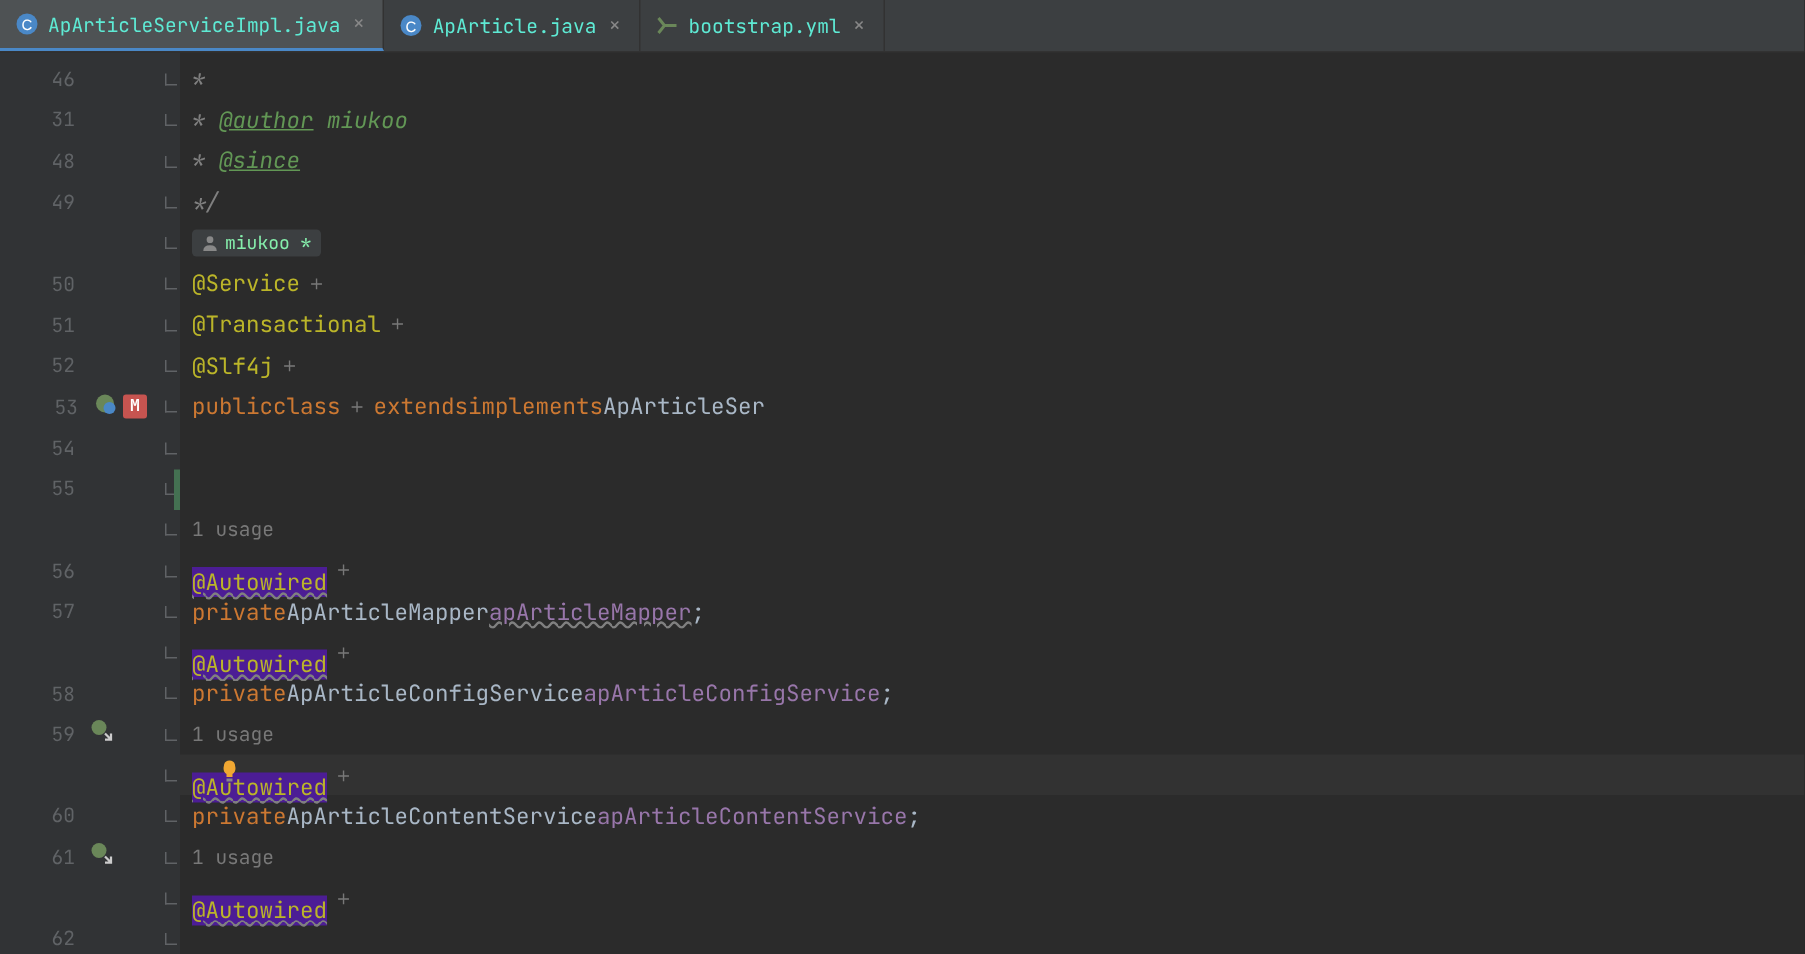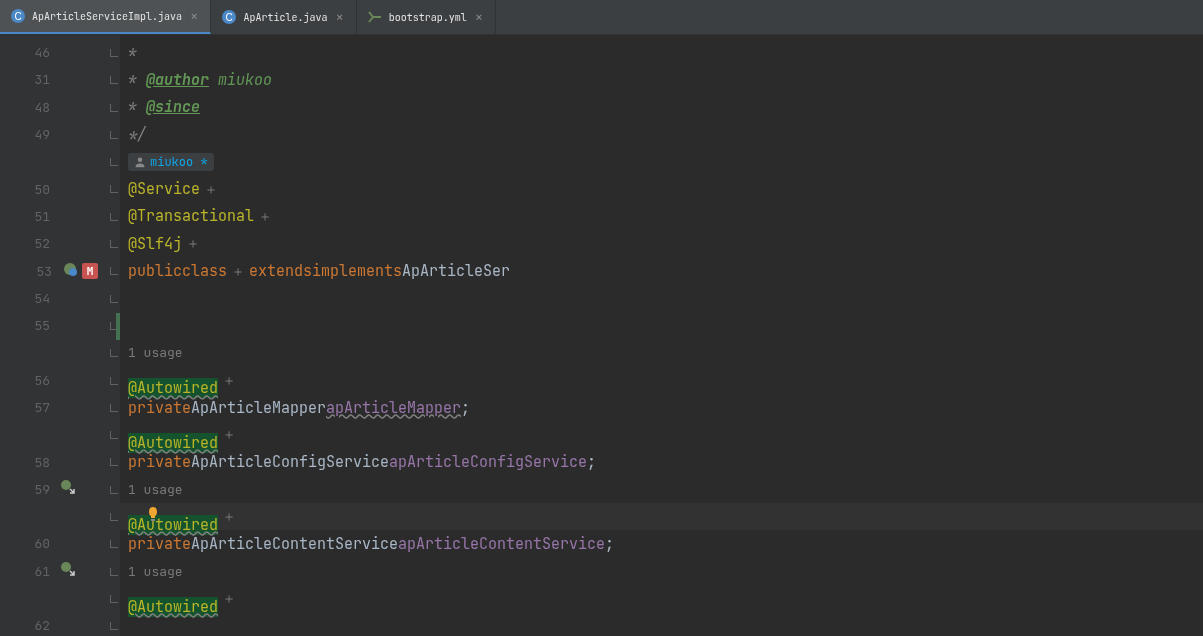--- a/index.html
+++ b/index.html
@@ -32,21 +32,21 @@
   background: #4e5254;
   border-bottom: 2px solid #4a88c7;
 }
 .tab-icon {
   width: 16px;
   height: 16px;
   display: flex;
   align-items: center;
   justify-content: center;
 }
-.tab-label { color: #e5e5e5; font-size: 10px; }
+.tab-label { color: #5eead4; font-size: 13px; }
 .tab-close { color: #888; font-size: 14px; padding: 0 2px; }
 
 .editor {
   display: flex;
   height: calc(100% - 35px);
   background: #2b2b2b;
 }
 .gutter {
   width: 108px;
   background: #313335;
@@ -112,40 +112,40 @@
   background: #323232;
 }
 .change-strip {
   position: absolute;
   left: -4px;
   width: 4px;
   background: #447152;
 }
 
 .c-comment { color: #808080; font-style: italic; }
-.c-doctag { color: #629755; font-style: italic; font-weight: bold; text-decoration: underline; }
+.c-doctag { color: #629755; font-style: italic; font-weight: normal; text-decoration: underline; }
 .c-doctxt { color: #629755; font-style: italic; }
 .c-anno { color: #bbb529; }
-.c-anno-hl { color: #bbb529; background: #14532d; text-decoration: underline wavy #808080; margin-top: 16px; }
+.c-anno-hl { color: #bbb529; background: #4c1d95; text-decoration: underline wavy #808080; margin-top: 16px; }
 .c-keyword { color: #cc7832; }
 .c-type { color: #a9b7c6; }
 .c-field { color: #9876aa; }
 .c-field-wavy { color: #9876aa; text-decoration: underline wavy #808080; }
 .c-hint { color: #787878; font-size: 13px; }
 .c-plain { color: #a9b7c6; }
 .c-plus { color: #787878; font-size: 14px; padding: 0 4px; cursor: pointer; }
 .author-chip {
   background: #3c3f41;
   border-radius: 3px;
   padding: 1px 6px;
   display: inline-flex;
   align-items: center;
   gap: 4px;
   font-size: 12px;
-  color: #0ea5e9;
+  color: #86efac;
 }
 .author-chip svg { width: 12px; height: 12px; }
 
 .bulb-icon {
   position: absolute;
   left: 25px;
 }
 
 .marker-m {
   background: #c75450;

